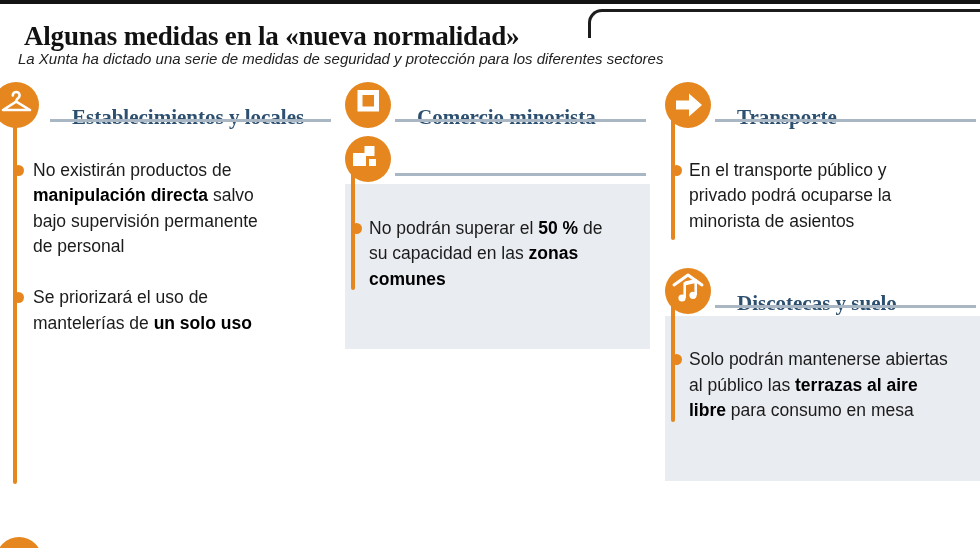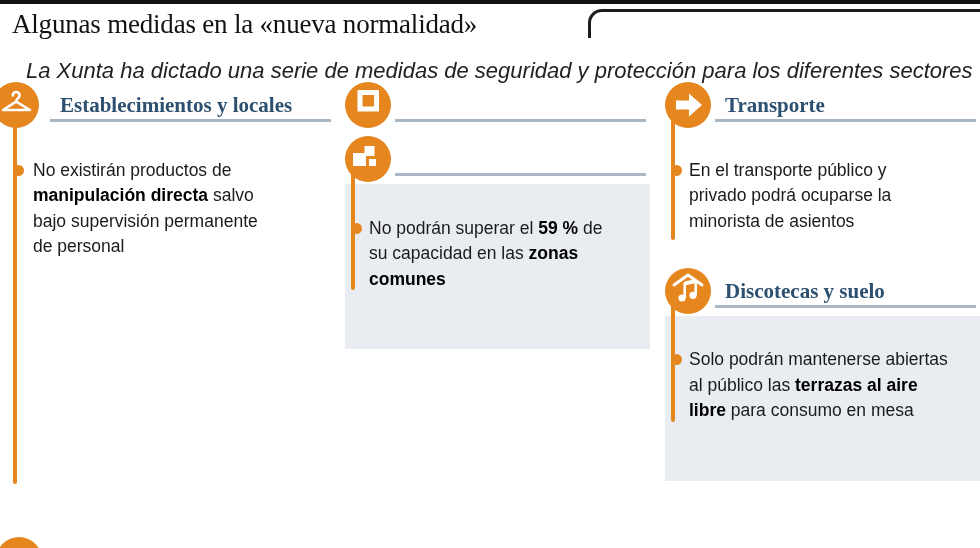--- a/index.html
+++ b/index.html
@@ -2,48 +2,48 @@
 <html lang="es"><head>
 <meta charset="utf-8">
 <style>
   html,body{margin:0;padding:0;}
   body{
     position:relative;width:980px;height:548px;overflow:hidden;background:#fff;
     font-family:"Liberation Sans",sans-serif;color:#1b1b1b;
   }
   .topbar{position:absolute;top:0;left:0;width:980px;height:4px;background:#141414;}
   .main-title{
-    position:absolute;top:5px;left:8px;margin:4px;
-    font-family:"Liberation Serif",serif;font-weight:400;font-size:27px;color:#121212;
+    position:absolute;top:5px;left:8px;margin:16px;
+    font-family:"Liberation Serif",serif;font-weight:700;font-size:27px;color:#121212;
     letter-spacing:-0.2px;white-space:nowrap;
   }
   .corner-line{
     position:absolute;top:9px;left:588px;width:392px;height:26px;
     border-top:3px solid #1c1c1c;border-left:3px solid #1c1c1c;border-top-left-radius:14px;
   }
   .subtitle{
-    position:absolute;top:42px;left:10px;margin:16px;
-    font-style:italic;font-size:22px;color:#222;white-space:nowrap;
+    position:absolute;top:42px;left:10px;margin:8px;
+    font-style:italic;font-size:15px;color:#222;white-space:nowrap;
   }
   .col{position:absolute;top:82px;}
   .col1{left:0;width:335px;}
   .col2{left:345px;width:305px;}
   .col3{left:665px;width:315px;}
 
   .sec-head{position:relative;height:46px;}
   .sec-head::after{
     content:"";position:absolute;left:50px;right:4px;bottom:6px;height:3px;background:#a9b7c4;
   }
   .badge{
     position:absolute;left:0;top:0;width:46px;height:46px;border-radius:50%;
     background:#e5861f;display:flex;align-items:center;justify-content:center;overflow:hidden;
   }
   .col1 .badge{left:-7px;}
   .sec-title{
-    position:absolute;left:56px;top:7px;margin:4px;white-space:nowrap;
+    position:absolute;left:56px;top:7px;margin:16px;white-space:nowrap;
     font-family:"Liberation Serif",serif;font-weight:700;font-size:21px;color:#2d5070;
   }
   .items{
     position:relative;margin-top:4px;padding-left:24px;
     font-size:17.5px;line-height:25.5px;white-space:pre-line;
   }
   .col1 .items{padding-left:33px;}
   .items::before{
     content:"";position:absolute;left:6px;top:-14px;width:3.5px;height:var(--vl,100px);
     background:#e5861f;border-radius:2px;
@@ -81,49 +81,52 @@
           <path d="M23.2 19.6 L37 28 H10 Z" fill="none" stroke="#fff" stroke-width="2.6" stroke-linejoin="round"></path>
         </svg>
       </span>
       <h2 class="sec-title">Establecimientos y locales</h2>
     </div>
     <div class="items vl366">
       <div class="item">No existirán productos de
 <b>manipulación directa</b> salvo
 bajo supervisión permanente
 de personal</div>
+      <div class="item">Se priorizará el uso de
+mantelerías de <b>un solo uso</b></div>
       
       
     </div>
   </div>
   <div class="cut-circle"></div>
 </div>
 
 <div class="col col2">
   <div class="sec">
     <div class="sec-head">
       <span class="badge">
         <svg width="46" height="46" viewBox="0 0 46 46">
           <rect x="15" y="10.5" width="16.5" height="16.5" fill="none" stroke="#fff" stroke-width="5"></rect>
         </svg>
       </span>
+      <h2 class="sec-title">Comercio minorista</h2>
     </div>
   </div>
   <div class="sec">
     <div class="sec-head">
       <span class="badge">
         <svg width="46" height="46" viewBox="0 0 46 46">
           <rect x="8" y="17" width="13" height="13" fill="#fff"></rect>
           <rect x="19.5" y="10" width="10" height="10" fill="#fff"></rect>
           <rect x="24" y="23" width="7" height="7" fill="#fff"></rect>
         </svg>
       </span>
     </div>
     <div class="items boxed vl118">
-      <div class="item">No podrán superar el <b>59 %</b> de
+      <div class="item">No podrán superar el <b>50 %</b> de
 su capacidad en las <b>zonas
 comunes</b></div>
       
     </div>
   </div>
 
 </div>
 
 <div class="col col3">
   <div class="sec">

